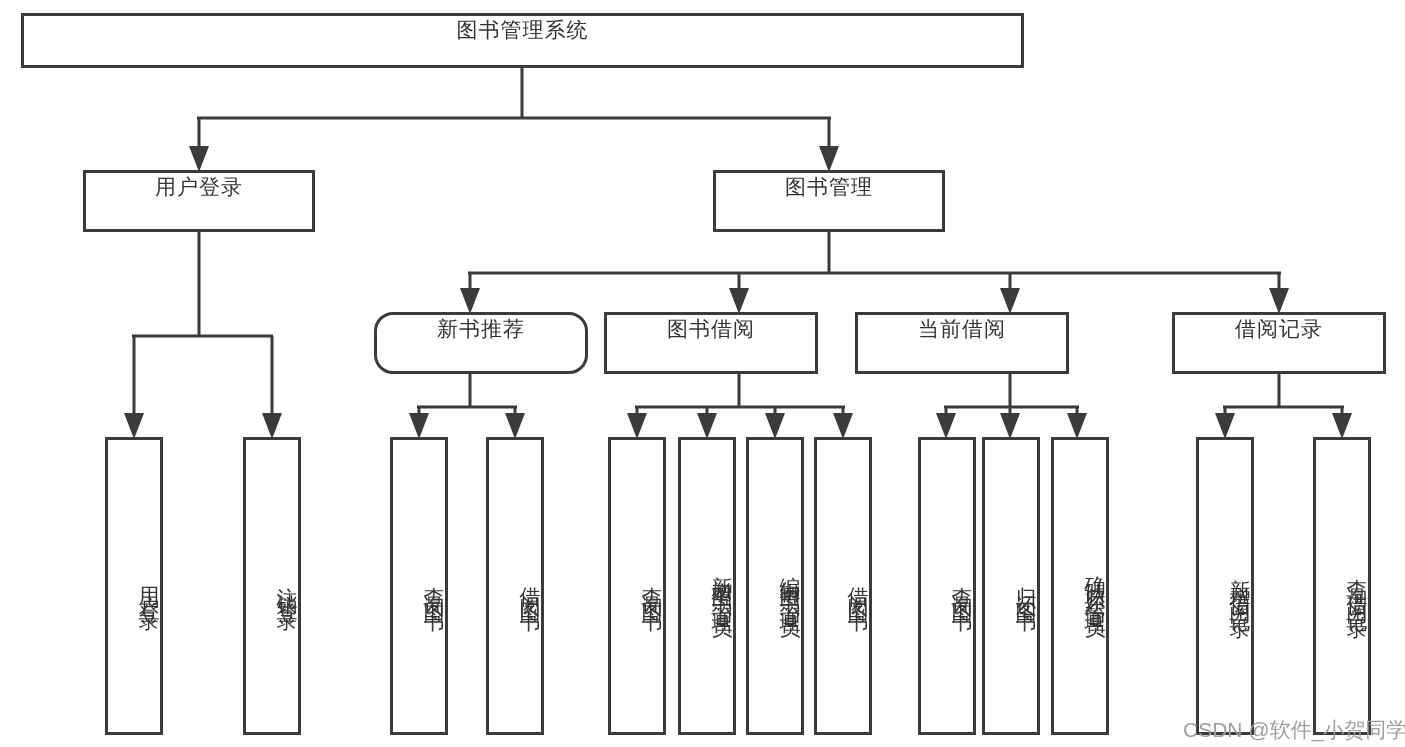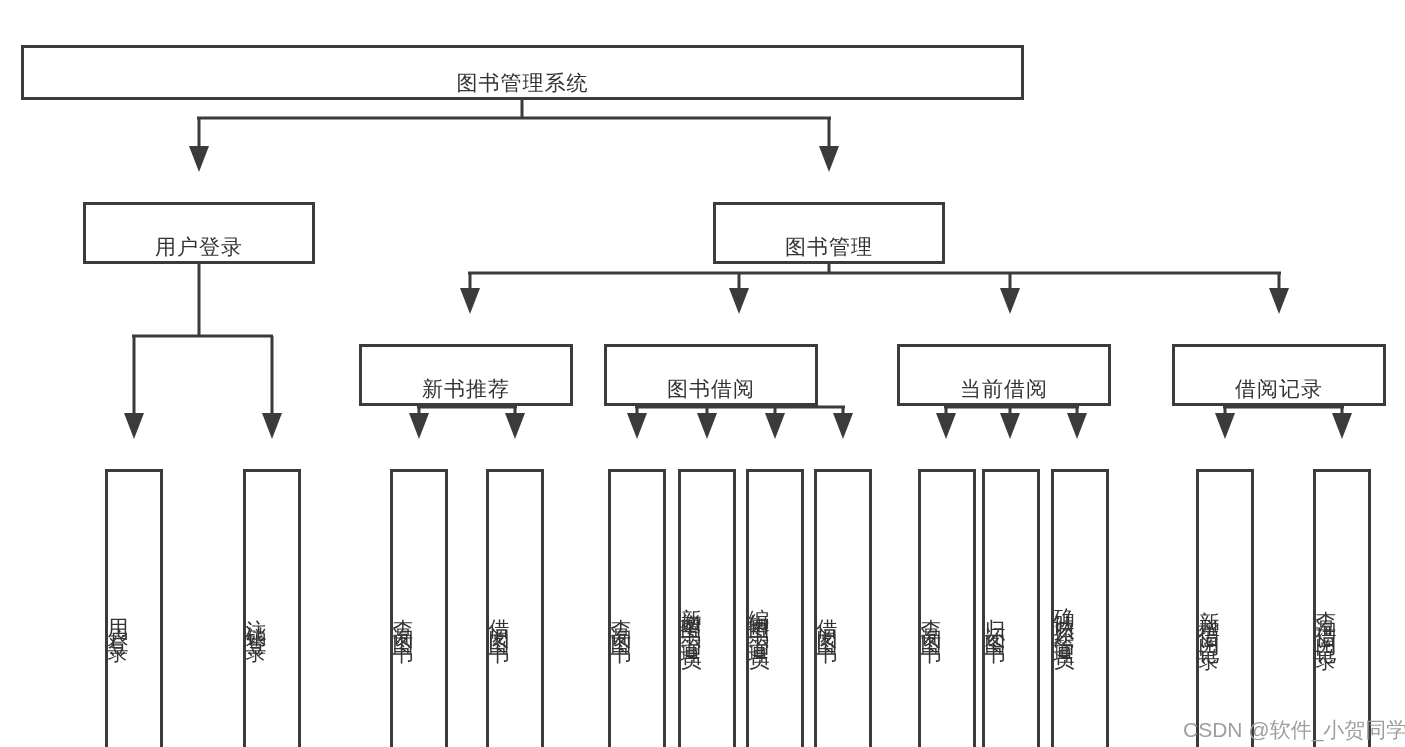--- a/index.html
+++ b/index.html
@@ -26,33 +26,32 @@
     width: 1405px; height: 747px;
   }
   .connector { stroke: var(--border); stroke-width: 3; fill: none; }
   .arrowhead { fill: var(--border); stroke: none; }
   .box {
     position: absolute;
     box-sizing: border-box;
     border: 3px solid var(--border);
     background: var(--background);
     display: flex;
-    align-items: flex-end;
+    align-items: flex-start;
     justify-content: center;
     color: var(--text);
-    margin-top: 32px;
   }
   .h-box { font-size: 21px; letter-spacing: 1px; }
   .root-box   { left: 21px;  top: 13px;  width: 1003px; height: 55px; }
   .l2-user    { left: 83px;  top: 170px; width: 232px;  height: 62px; }
   .l2-mgmt    { left: 713px; top: 170px; width: 232px;  height: 62px; }
   .l3 { top: 312px; width: 214px; height: 62px; }
-  .l3-newbook { left: 359px; }
+  .l3-newbook { left: 374px; border-radius: 19px; }
   .l3-borrow  { left: 604px; }
-  .l3-current { left: 897px; }
+  .l3-current { left: 855px; }
   .l3-records { left: 1172px; }
   .leaf {
     top: 437px; width: 58px; height: 298px;
     writing-mode: vertical-rl;
     text-orientation: mixed;
     font-size: 21px;
     letter-spacing: 8px;
     line-height: 1;
   }
   .leaf-1  { left: 105px; }

